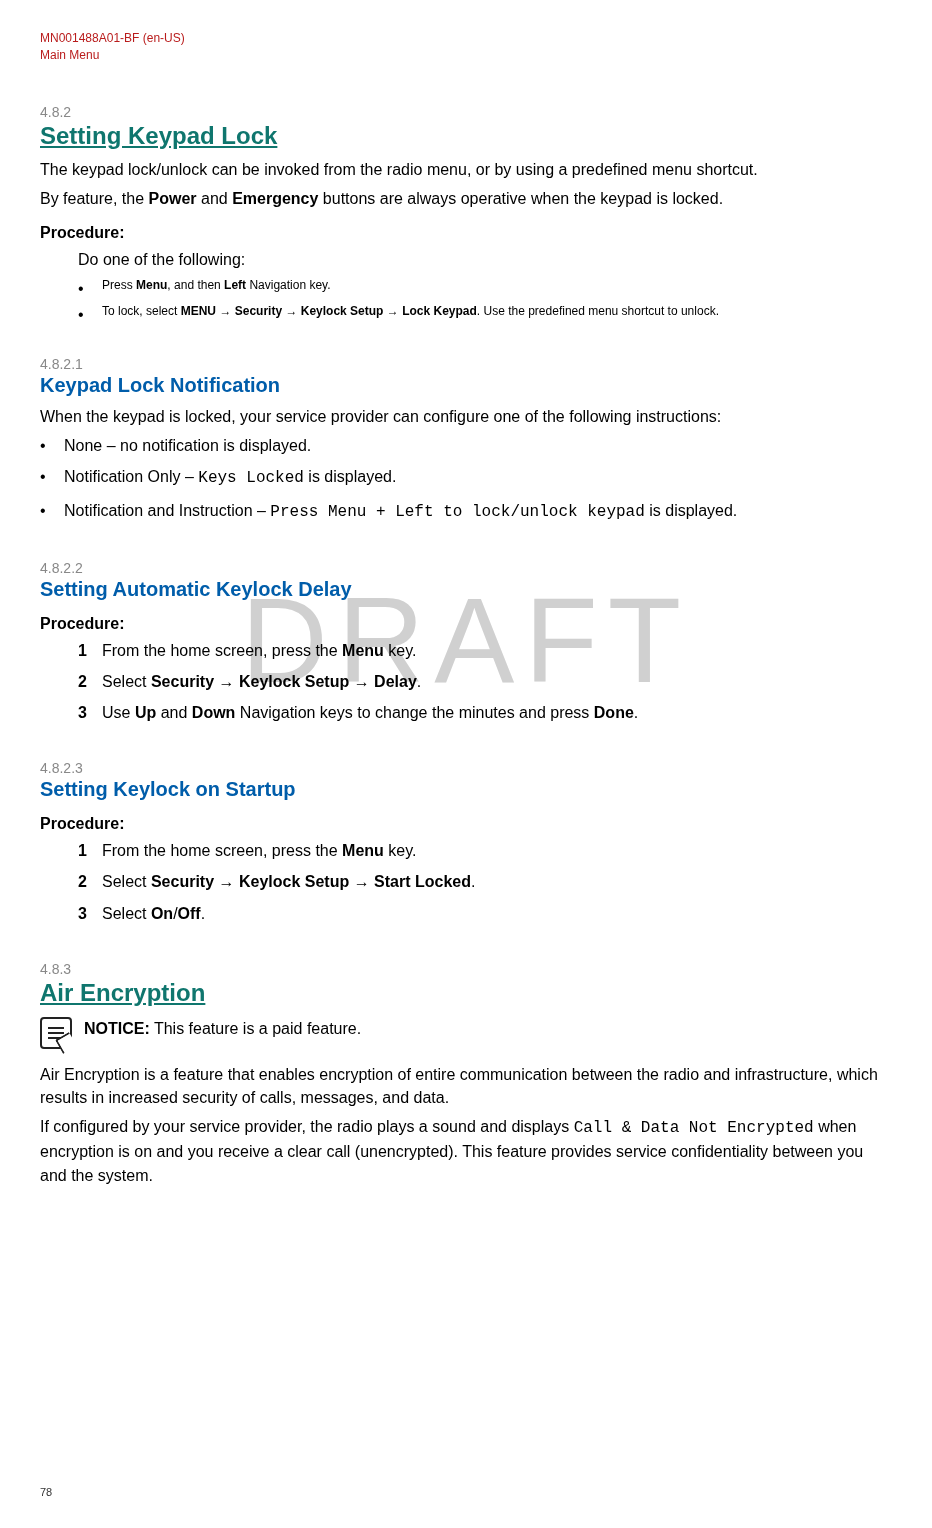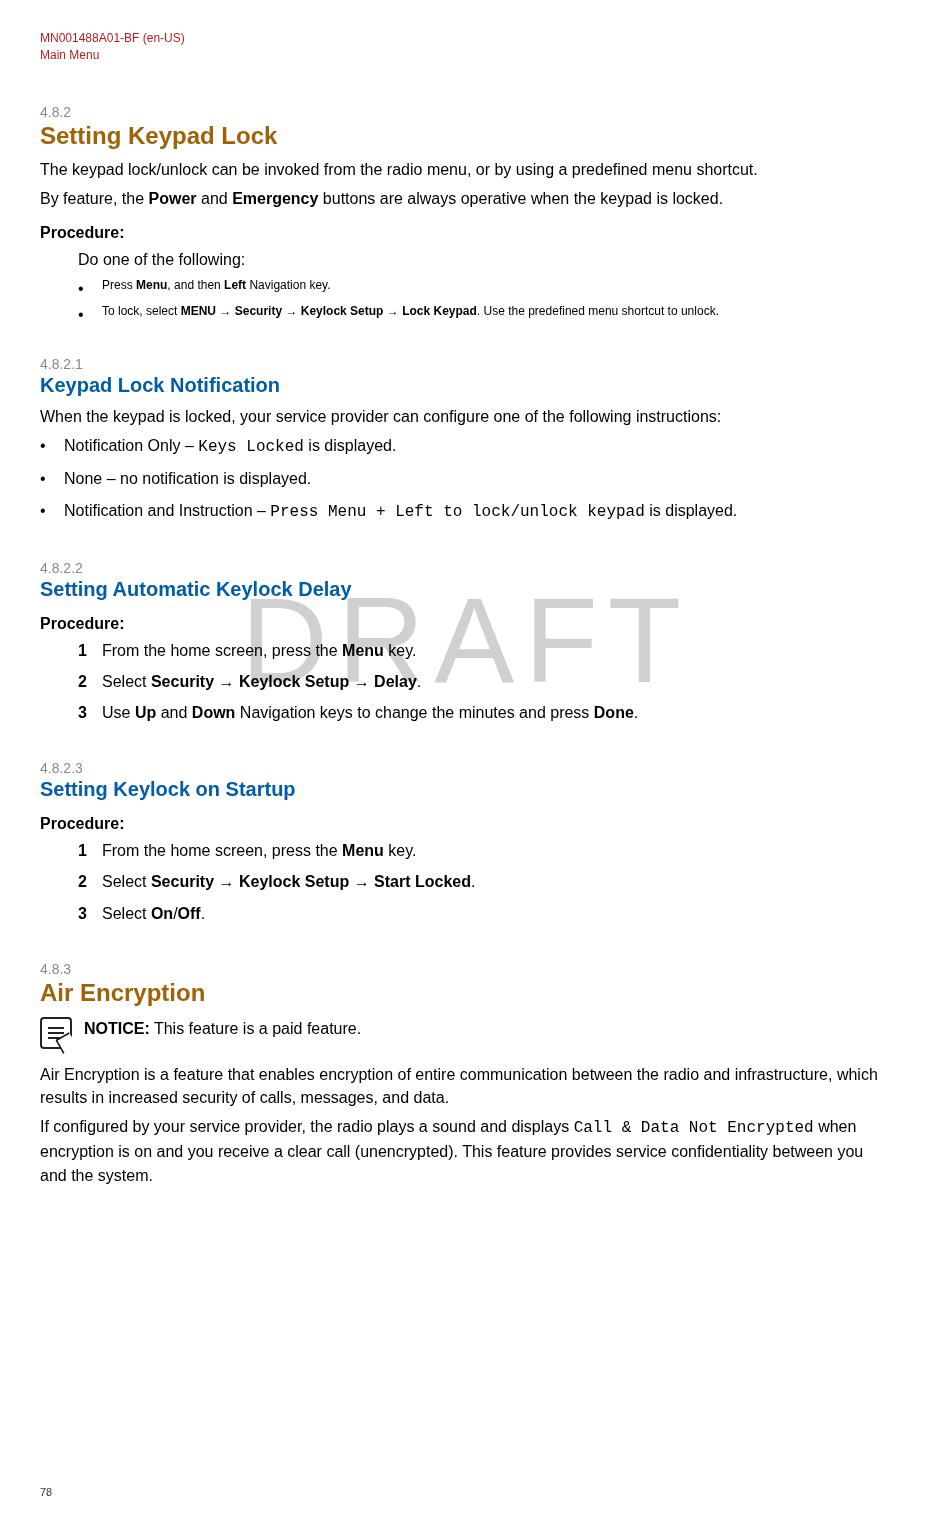--- a/index.html
+++ b/index.html
@@ -37,25 +37,26 @@
       position: relative;
       z-index: 1;
       margin-top: 40px;
     }
     .section-number {
       color: #888;
       font-size: 14px;
       margin-top: 36px;
     }
     .section-title-large {
-      color: #a16207;
+      color: #0f766e;
       font-size: 24px;
       font-weight: bold;
       margin-top: 2px;
       margin-bottom: 8px;
+      text-decoration: underline;
     }
     .section-title-medium {
       color: #005daa;
       font-size: 20px;
       font-weight: bold;
       margin-top: 2px;
       margin-bottom: 8px;
     }
     .body-text {
       font-size: 16px;
@@ -202,24 +203,24 @@
     </li>
     <li>
       <span>To lock, select </span><span class="bold">MENU</span><span> → </span><span class="bold">Security</span><span> → </span><span class="bold">Keylock Setup</span><span> → </span><span class="bold">Lock Keypad</span><span>. Use the predefined menu shortcut to unlock.</span>
     </li>
   </ul>
 
   <div class="section-number">4.8.2.1</div>
   <div class="section-title-medium">Keypad Lock Notification</div>
   <p class="body-text">When the keypad is locked, your service provider can configure one of the following instructions:</p>
   <ul class="bullet-list-outer">
+    <li>None – no notification is displayed.</li>
     <li>
       <span>Notification Only – </span><span class="mono">Keys Locked</span><span> is displayed.</span>
     </li>
-    <li>None – no notification is displayed.</li>
     <li>
       <span>Notification and Instruction – </span><span class="mono">Press Menu + Left to lock/unlock keypad</span><span> is displayed.</span>
     </li>
   </ul>
 
   <div class="section-number">4.8.2.2</div>
   <div class="section-title-medium">Setting Automatic Keylock Delay</div>
   <div class="procedure-label">Procedure:</div>
   <ol class="numbered-list">
     <li>

